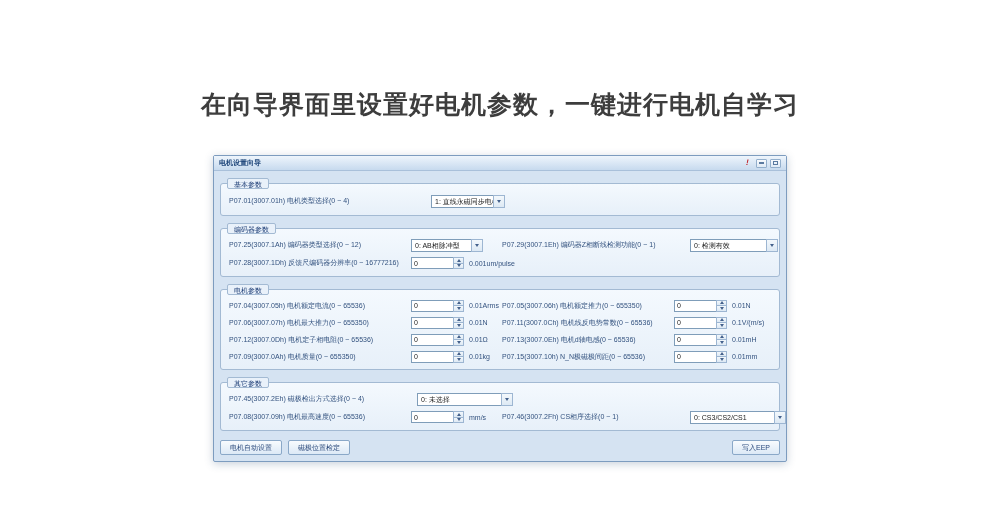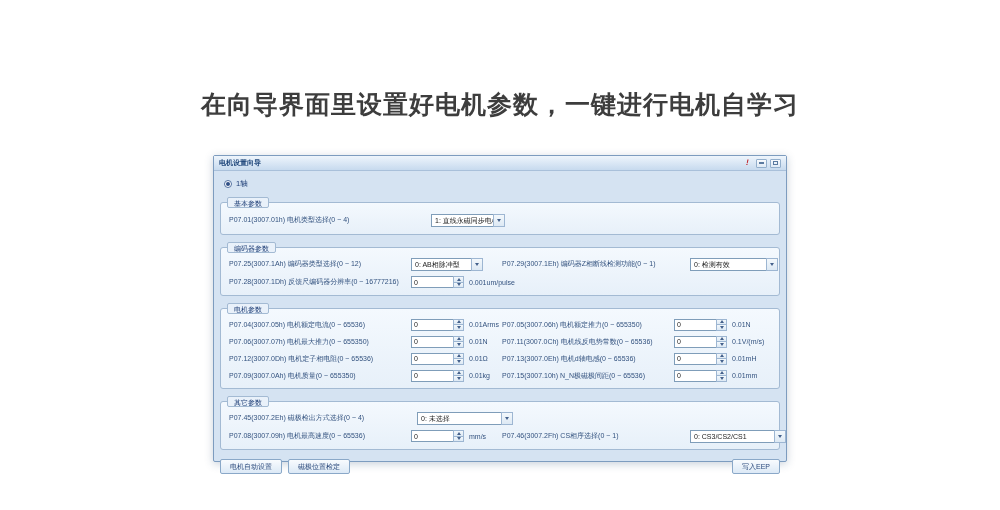--- a/index.html
+++ b/index.html
@@ -85,26 +85,20 @@
             <span class="glyph-min"></span>
           </span>
         <span class="wbtn">
             <span class="glyph-max"></span>
           </span>
       </span>
     </div>
 
     <div class="body">
 
-      <div class="radiorow">
-        <span class="radio">
-            <i></i>
-          </span>
-        <span class="radiolabel">1轴</span>
-      </div>
 
       <div class="group">
         <span class="legend">基本参数</span>
         <div class="gcontent">
           <div class="prow h20">
             <span class="plabel lab-a">P07.01(3007.01h) 电机类型选择(0 ~ 4)</span>
             <span class="combo ml20">
               <span class="combo-text w62">1: 直线永磁同步电机</span>
               <span class="combo-btn">
                   <i class="tri-down"></i>

